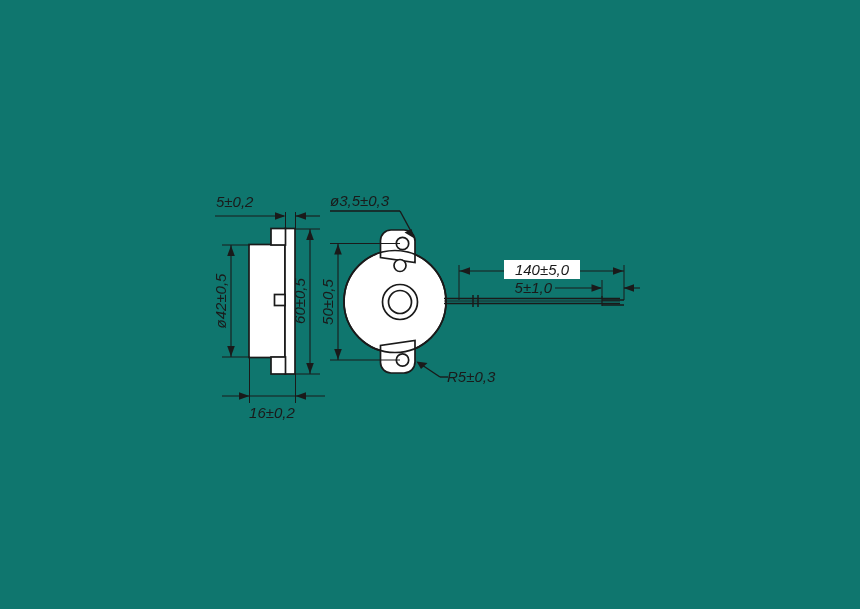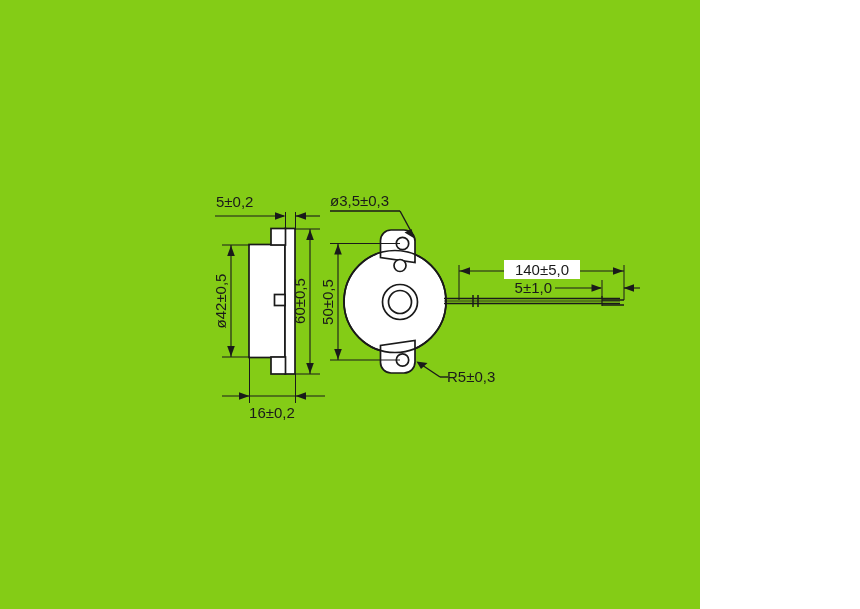--- a/index.html
+++ b/index.html
@@ -8,23 +8,24 @@
     background: #ffffff;
   }
   body {
     width: 860px;
     height: 609px;
     font-family: "Liberation Sans", sans-serif;
     overflow: hidden;
   }
   #drawing-root {
     position: relative;
-    width: 700px;
+    width: 860px;
     height: 609px;
-    background: #84cc16;
+    background: #0f766e;
+    font-style: italic;
   }
   svg#tech-drawing {
     display: block;
     width: 860px;
     height: 609px;
   }
   .ln {
     stroke: #1a1a1a;
     fill: none;
     stroke-linecap: butt;

